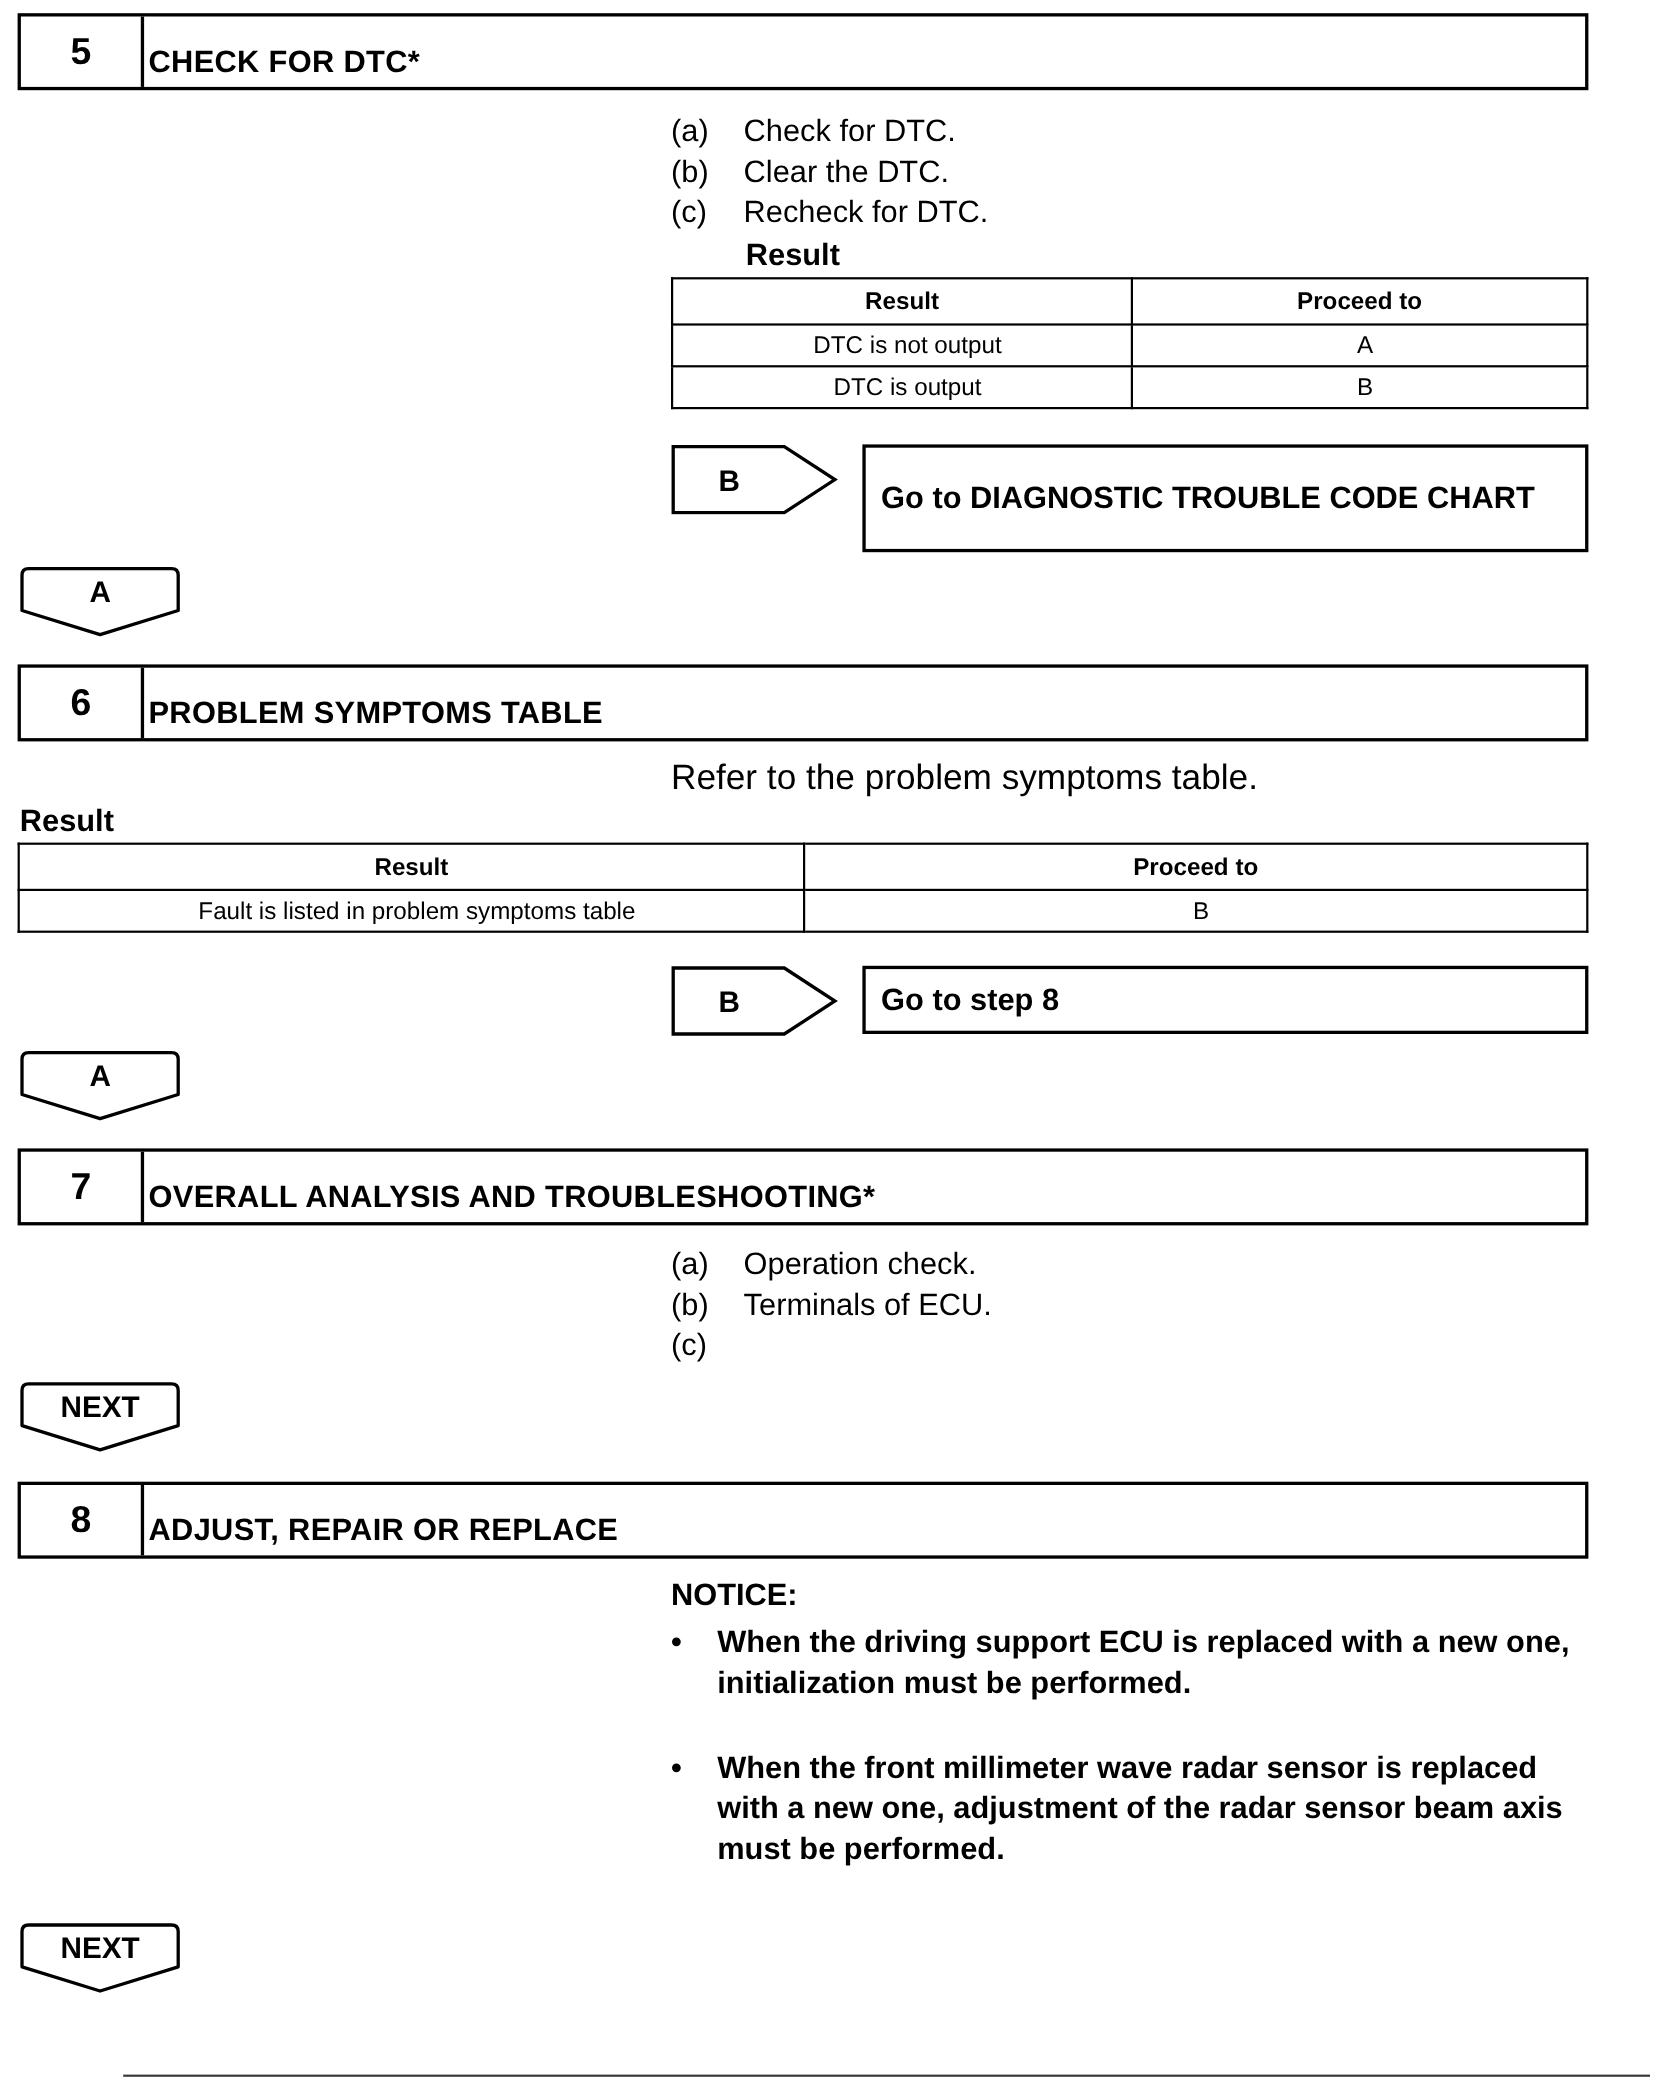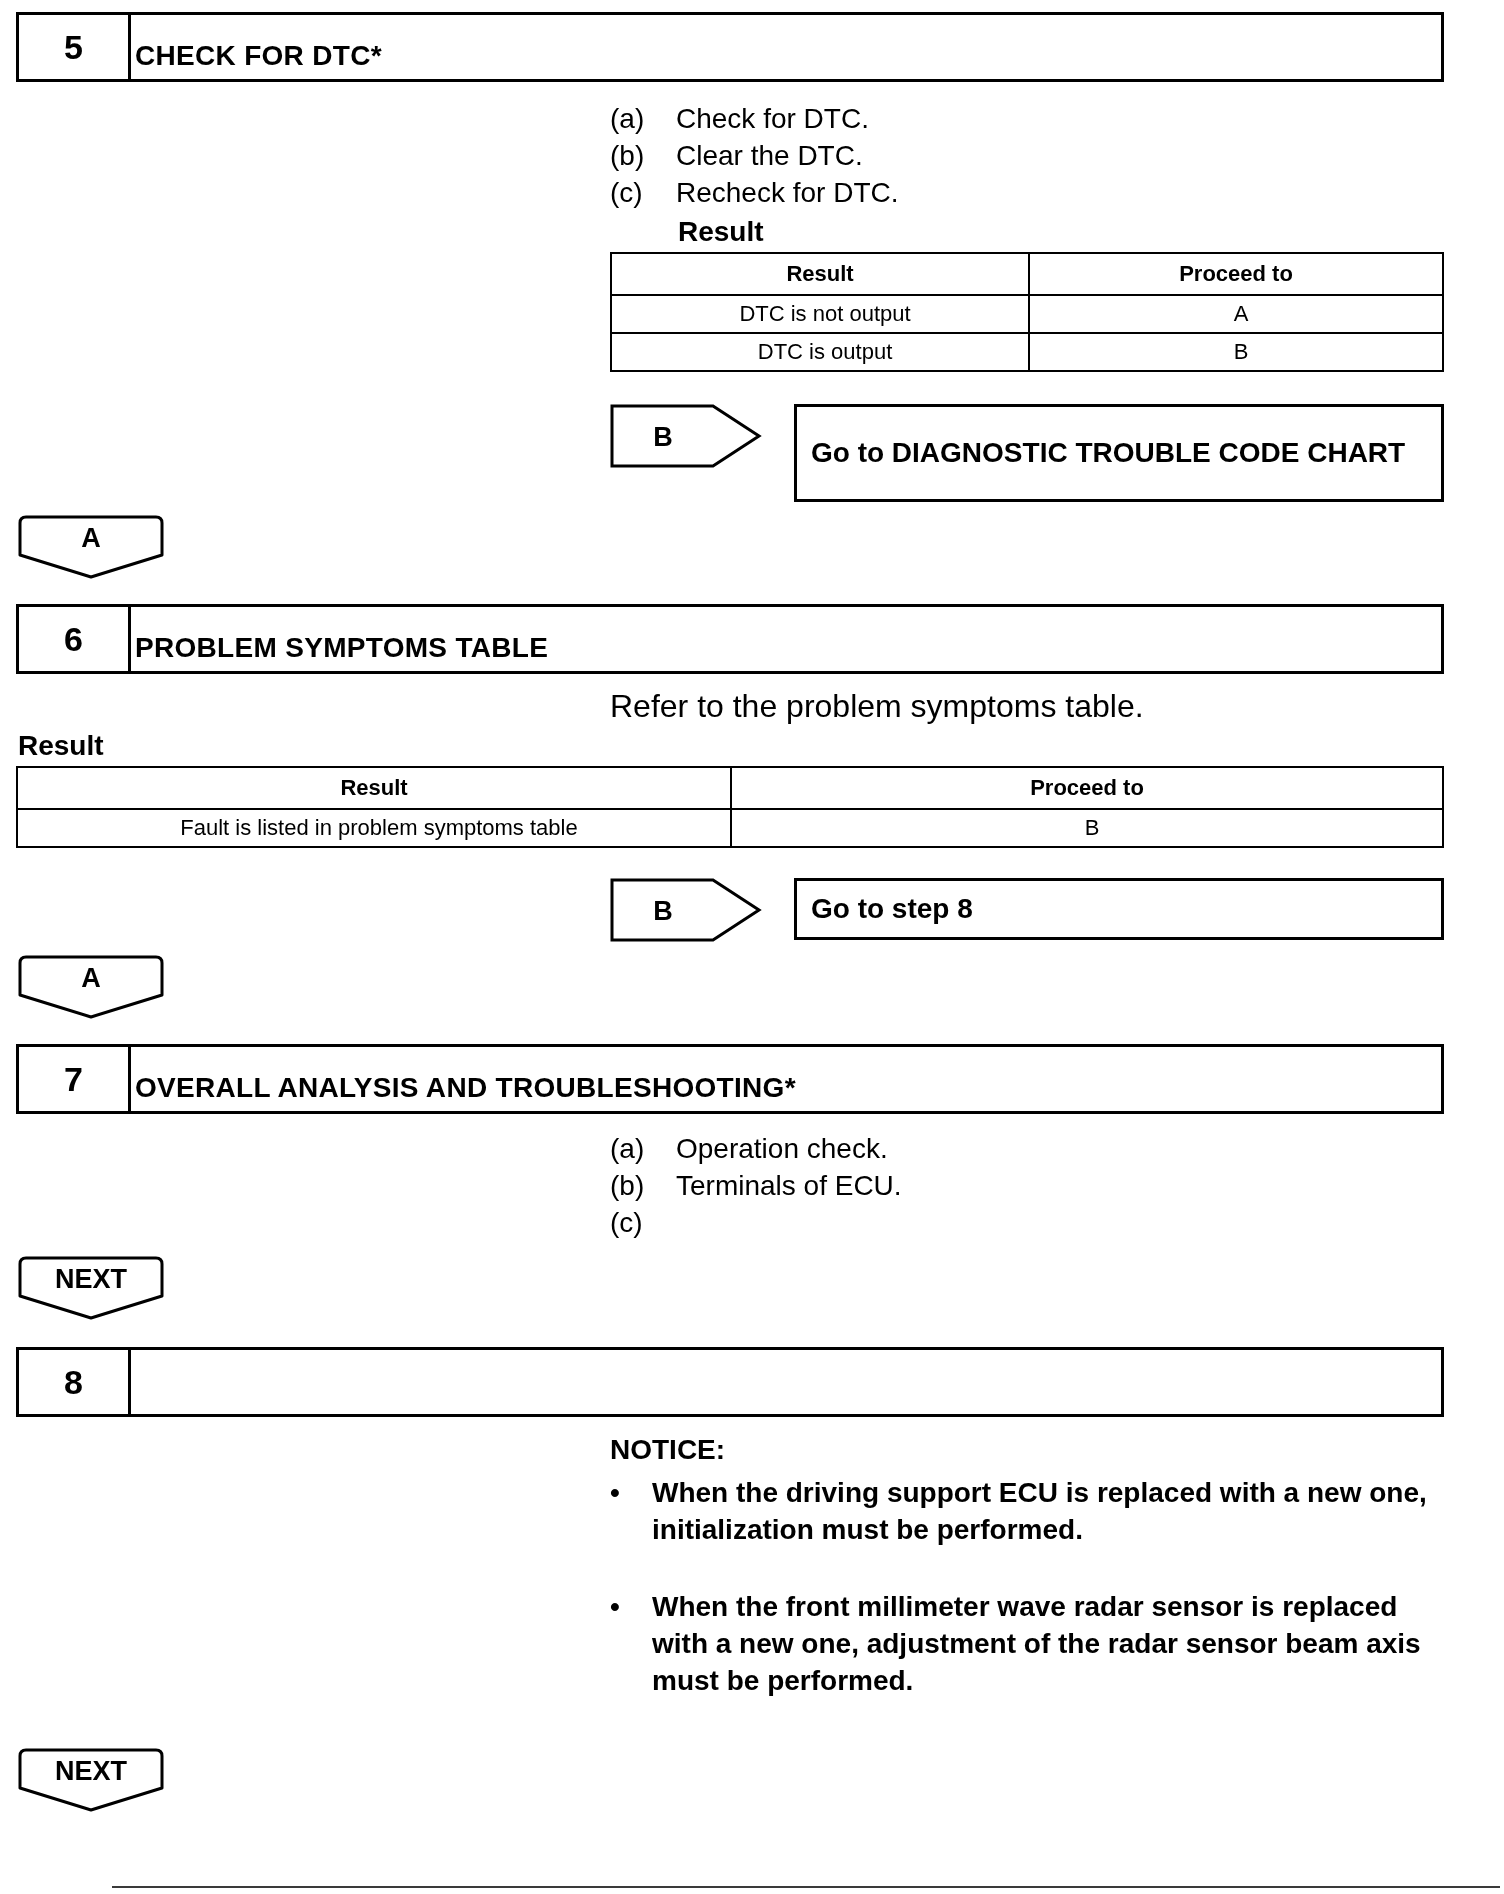--- a/index.html
+++ b/index.html
@@ -18,21 +18,21 @@
   .indent-deep { margin-left:678px; }
   .indent-left { margin-left:18px; }
   .instruction { margin-left:610px; font-size:32px; line-height:37px; }
   .rtable { border-collapse:collapse; table-layout:fixed; background:#fff; }
   .rtable th, .rtable td { border:2px solid #000; font-size:22px; }
   .rtable th { height:42px; text-align:center; font-weight:bold; }
   .rtable td { height:38px; padding-left:10px; text-align:center; }
   .table-step5 { margin-left:610px; width:834px; }
   .table-step6 { margin-left:16px; width:1428px; }
   .branch-row { display:flex; align-items:flex-start; margin-left:610px; width:834px; }
-  .branch-action { flex:1; margin-left:32px; border:3px solid #000; display:flex; align-items:center; padding-left:14px; font-size:28px; font-weight:bold; white-space:nowrap; background:#fff; }
+  .branch-action { flex:1; margin-left:22px; border:3px solid #000; display:flex; align-items:center; padding-left:14px; font-size:28px; font-weight:bold; white-space:nowrap; background:#fff; }
   .action-tall { height:98px; }
   .action-short { height:62px; }
   .shape-text { font-size:27px; font-weight:bold; fill:#000; font-family:"Liberation Sans", sans-serif; }
   .connector { margin-left:17px; display:block; }
   .notice { margin-left:610px; width:822px; font-size:28px; font-weight:bold; line-height:37px; }
   .notice-item { display:flex; }
   .notice-bullet { width:42px; flex:0 0 auto; }
   .footer-rule { position:absolute; left:112px; right:4px; bottom:6px; height:2px; background:#3a3a3a; }
 </style>
 </head>
@@ -162,20 +162,21 @@
     </div>
   </div>
 
   <svg class="connector" style="margin-top:14px" width="148" height="66" viewBox="0 0 148 66">
     <path d="M9,3 H139 Q145,3 145,9 V41 L74,63 L3,41 V9 Q3,3 9,3 Z" fill="#fff" stroke="#000" stroke-width="3" stroke-linejoin="round"></path>
     <text x="74" y="33" text-anchor="middle" class="shape-text">NEXT</text>
   </svg>
 
   <div class="step-header" style="margin-top:26px">
     <div class="step-num">8</div>
+    <div class="step-title">ADJUST, REPAIR OR REPLACE</div>
   </div>
 
   <div class="notice" style="margin-top:14px">
     <div>NOTICE:</div>
     <div class="notice-item" style="margin-top:6px">
       <span class="notice-bullet">•</span>
       <span>When the driving support ECU is replaced with a new one, initialization must be performed.</span>
     </div>
     <div class="notice-item" style="margin-top:40px">
       <span class="notice-bullet">•</span>

